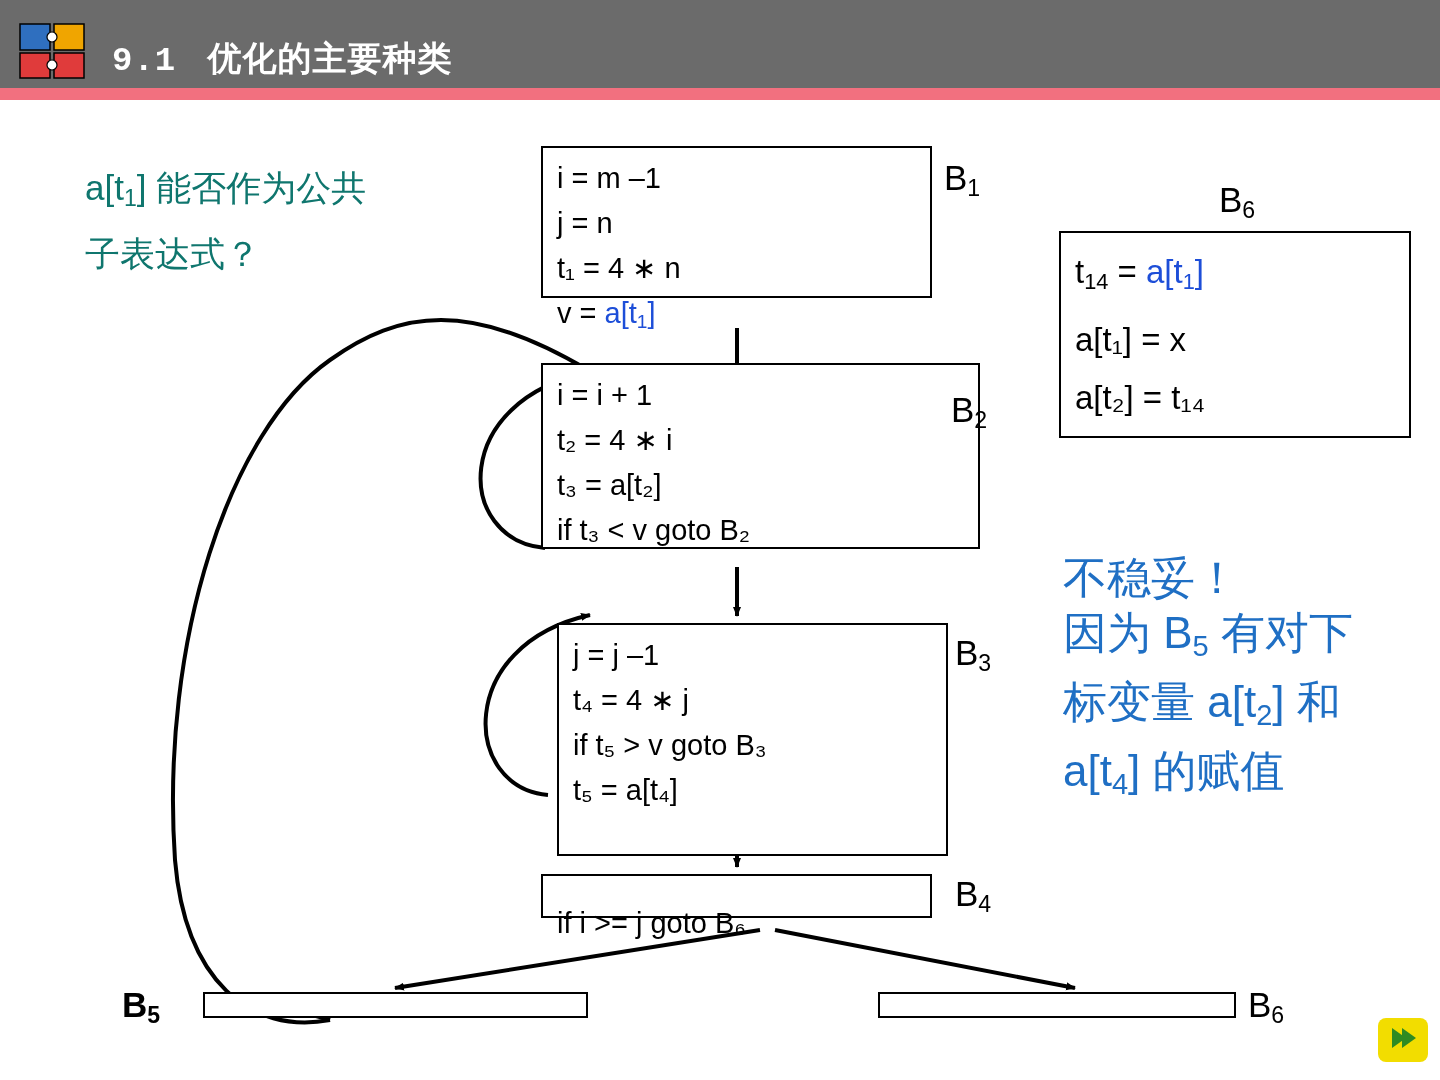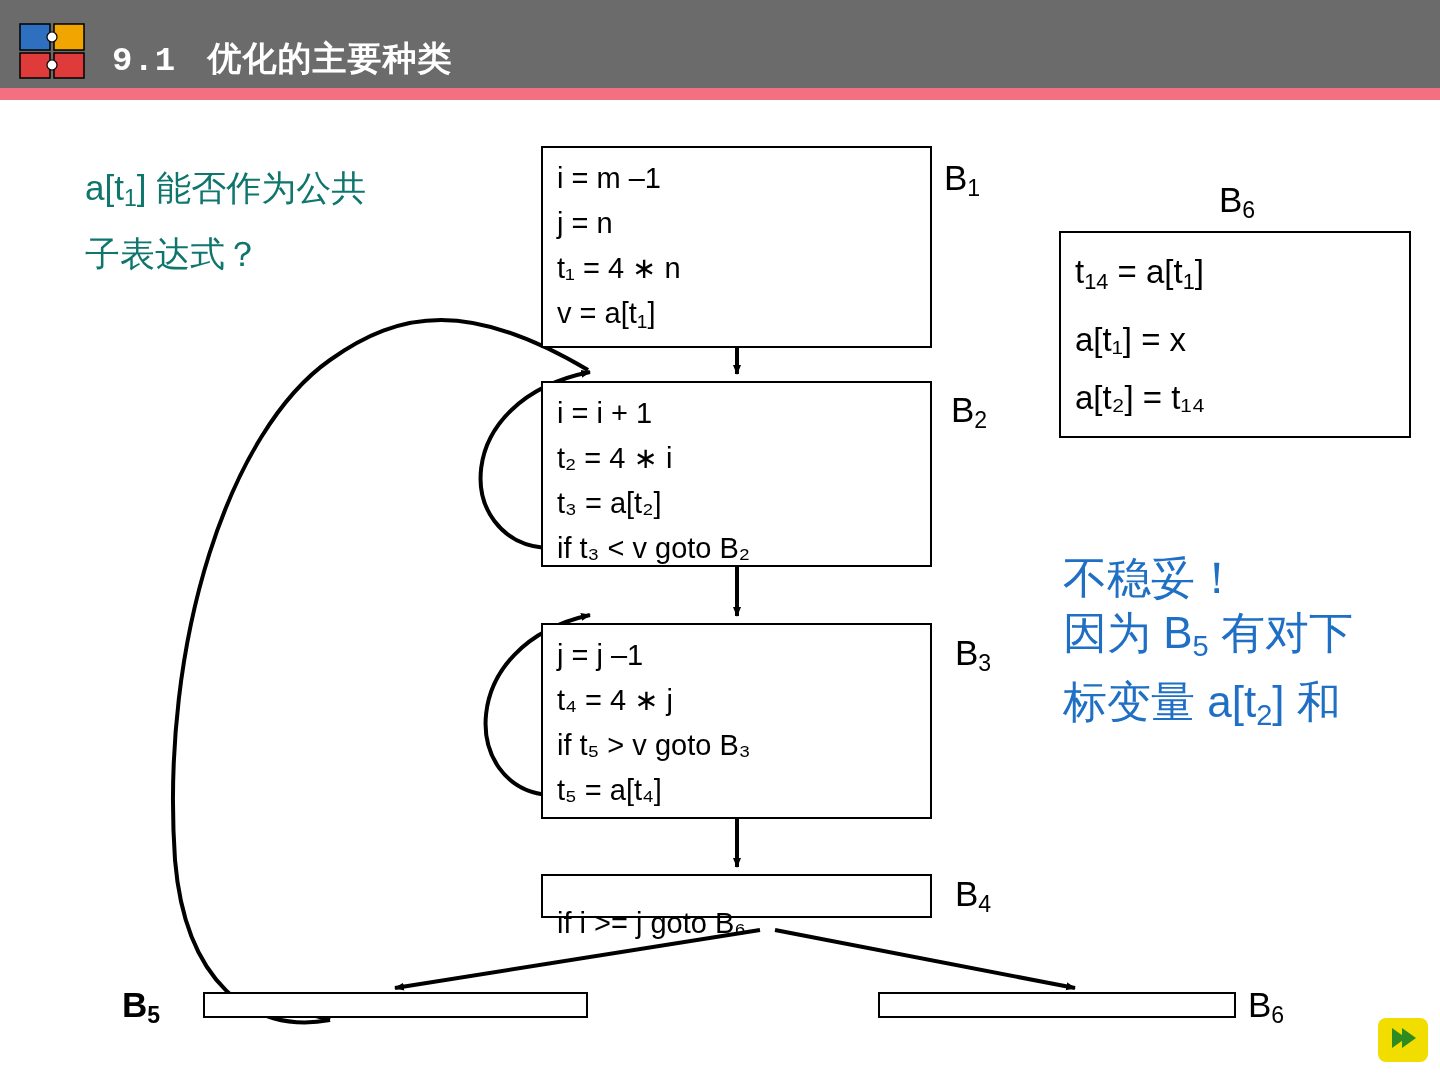--- a/index.html
+++ b/index.html
@@ -47,35 +47,35 @@
   
   .q-text {
     position: absolute;
     left: 85px; top: 160px;
     width: 430px;
     font-size: 35px;
     line-height: 56px;
     color: #0f766e;
   }
   sub { font-size: 0.66em; vertical-align: -0.28em; }
-  .green { color: #000000; text-align: right; }
+  .green { color: #1d4ed8; text-align: right; }
   
   .block {
     position: absolute;
     border: 2px solid #000;
     background: #fff;
     box-sizing: border-box;
     font-size: 29px;
     line-height: 45px;
     padding: 8px 0 8px 14px;
     color: #000;
   }
-  .blk-b1 { left: 541px; top: 146px; width: 391px; height: 202px; }
-  .blk-b2 { left: 541px; top: 381px; width: 391px; height: 186px; }
-  .blk-b3 { left: 541px; top: 623px; width: 391px; height: 196px; }
+  .blk-b1 { left: 541px; top: 146px; width: 391px; height: 152px; }
+  .blk-b2 { left: 541px; top: 363px; width: 439px; height: 186px; }
+  .blk-b3 { left: 557px; top: 623px; width: 391px; height: 233px; }
   .blk-b4 { left: 541px; top: 874px; width: 391px; height: 44px;
             padding-top: 25px; }
   .blk-b5 { left: 203px; top: 992px; width: 385px; height: 26px; }
   .blk-b6b{ left: 878px; top: 992px; width: 358px; height: 26px; }
   .blk-b6 {
     left: 1059px; top: 231px; width: 352px; height: 207px;
     font-size: 33px; line-height: 58px; padding: 10px 0 0 14px;
   }
   .lbl {
     position: absolute;
@@ -222,20 +222,21 @@
 <div class="block blk-b6">
   <div>t<sub>14</sub> = <span class="green">a[t<sub>1</sub>]</span></div>
   <div>a[t₁] = x</div>
   <div>a[t₂] = t₁₄</div>
 </div>
 
 <div class="note">
   <div>不稳妥！</div>
   <div><span>因为 B</span><sub>5</sub><span> 有对下</span></div>
   <div><span>标变量 a[t</span><sub>2</sub><span>] 和</span></div>
+  <div><span>a[t</span><sub>4</sub><span>] 的赋值</span></div>
 </div>
 
 <div class="next-btn">
   <span>
     <svg width="30" height="26" viewBox="0 0 30 26">
       <path d="M4,3 L18,13 L4,23 z" fill="#2e8b22"></path>
       <path d="M14,3 L28,13 L14,23 z" fill="#2e8b22"></path>
     </svg>
   </span>
 </div>

